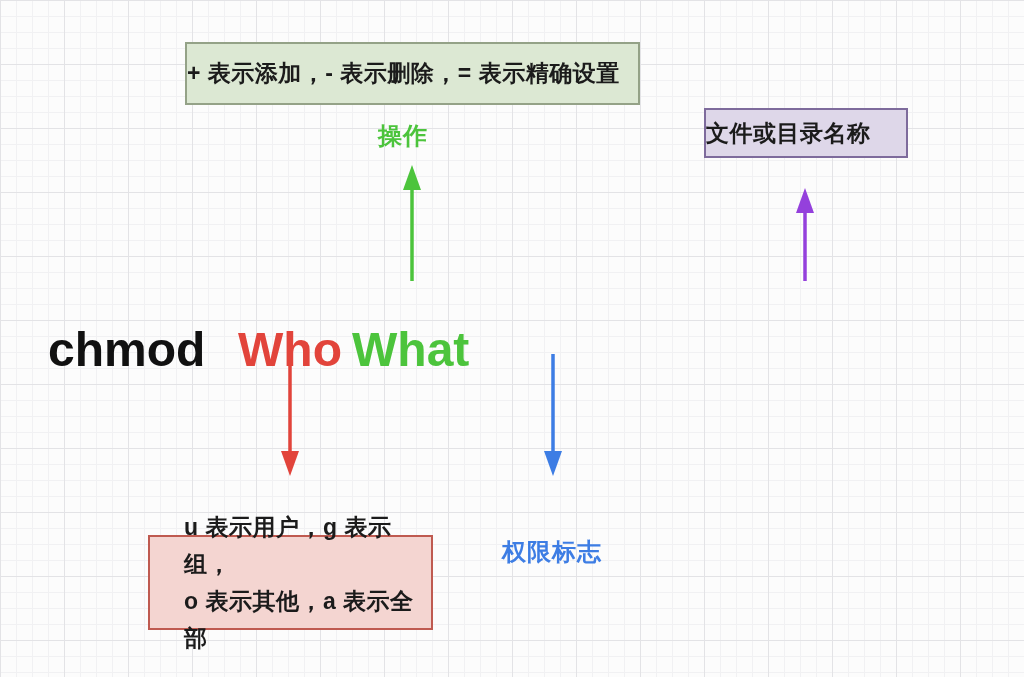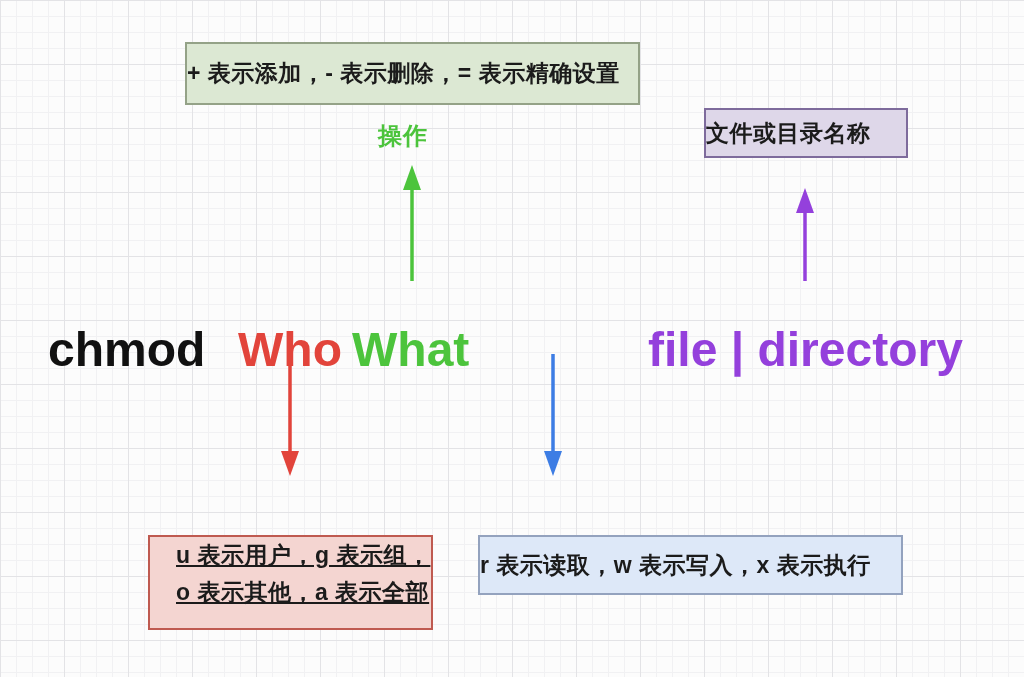--- a/index.html
+++ b/index.html
@@ -21,22 +21,22 @@
   }
   .note{
     position:absolute;
     border:2px solid #999;
     box-sizing:border-box;
     display:flex;align-items:center;justify-content:flex-start;
     font-size:23px;font-weight:600;color:#1b1b1b;
     letter-spacing:0.5px;
   }
   .note-two-line{
-    flex-direction:column;align-items:flex-start;justify-content:flex-start;
-    padding-left:26px;line-height:37px;text-decoration:underline;
+    flex-direction:column;align-items:flex-start;justify-content:center;
+    padding-left:34px;line-height:37px;
   }
   .diagram-label{
     position:absolute;
     font-size:24px;font-weight:bold;
     letter-spacing:1px;
     white-space:nowrap;
   }
   .cmd-word{
     position:absolute;top:294px;
     font-size:48px;font-weight:bold;
@@ -65,37 +65,33 @@
   </div>
 
   <svg class="arrow" style="left:793px;top:186px;" width="24" height="99">
     <line x1="12" y1="95" x2="12" y2="24" stroke-width="3.5" style="stroke: rgb(148, 64, 220);"></line>
     <polygon points="12,2 3,27 21,27" style="fill: rgb(148, 64, 220);"></polygon>
   </svg>
 
   <div class="cmd-word" style="left: 48px; color: rgb(17, 17, 17);">chmod</div>
   <div class="cmd-word" style="left: 238px; color: rgb(226, 68, 59);">Who</div>
   <div class="cmd-word" style="left: 352px; color: rgb(76, 196, 60);">What</div>
-  <div class="cmd-word" style="left: 648px; color: rgb(148, 64, 220);">file | directory</div>
 
   <svg class="arrow" style="left:278px;top:352px;" width="24" height="126">
     <line x1="12" y1="4" x2="12" y2="100" stroke-width="3.5" style="stroke: rgb(226, 68, 59);"></line>
     <polygon points="12,124 3,99 21,99" style="fill: rgb(226, 68, 59);"></polygon>
   </svg>
 
   <svg class="arrow" style="left:541px;top:350px;" width="24" height="128">
     <line x1="12" y1="4" x2="12" y2="102" stroke-width="3.5" style="stroke: rgb(61, 125, 228);"></line>
     <polygon points="12,126 3,101 21,101" style="fill: rgb(61, 125, 228);"></polygon>
   </svg>
 
 
   <div class="note note-two-line" style="left: 148px; top: 535px; width: 285px; height: 95px; background-color: rgb(244, 213, 209); border-color: rgb(191, 90, 80);">
     <span>u 表示用户，g 表示组，</span>
     <span>o 表示其他，a 表示全部</span>
   </div>
 
   <div class="diagram-label" style="left: 502px; top: 488px; color: rgb(61, 125, 228); margin-top: 48px;">权限标志</div>
 
-  <div class="note" style="left: 478px; top: 535px; width: 425px; height: 60px; background-color: rgb(221, 232, 248); border-color: rgb(147, 162, 190);">
-    <span>r 表示读取，w 表示写入，x 表示执行</span>
-  </div>
 
 </div>
 
 </body></html>

